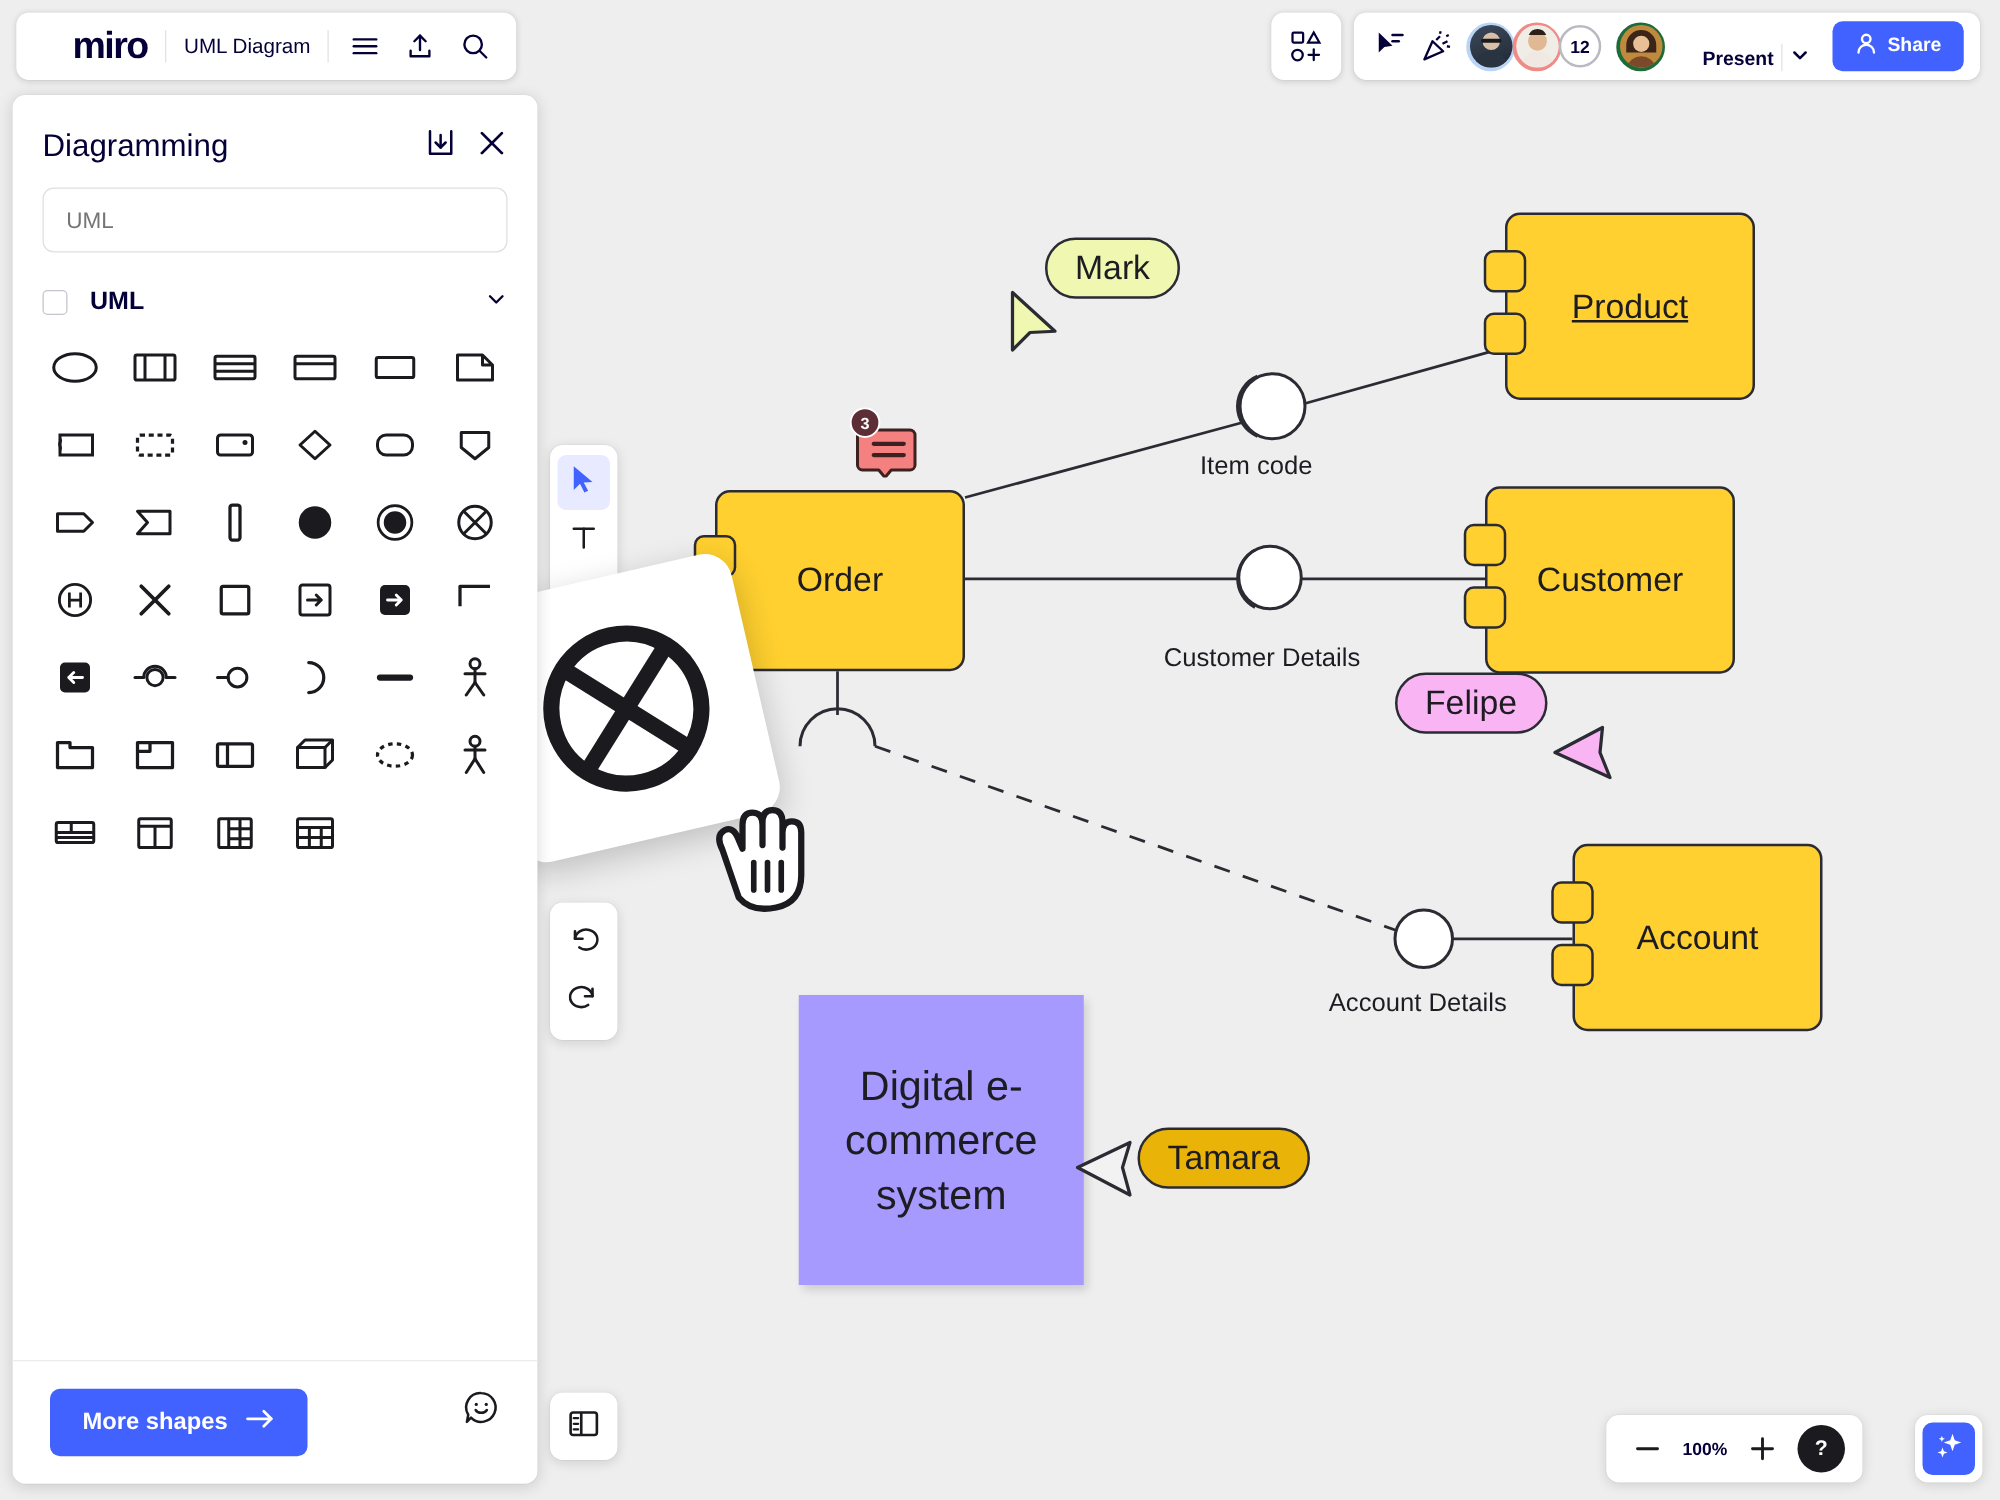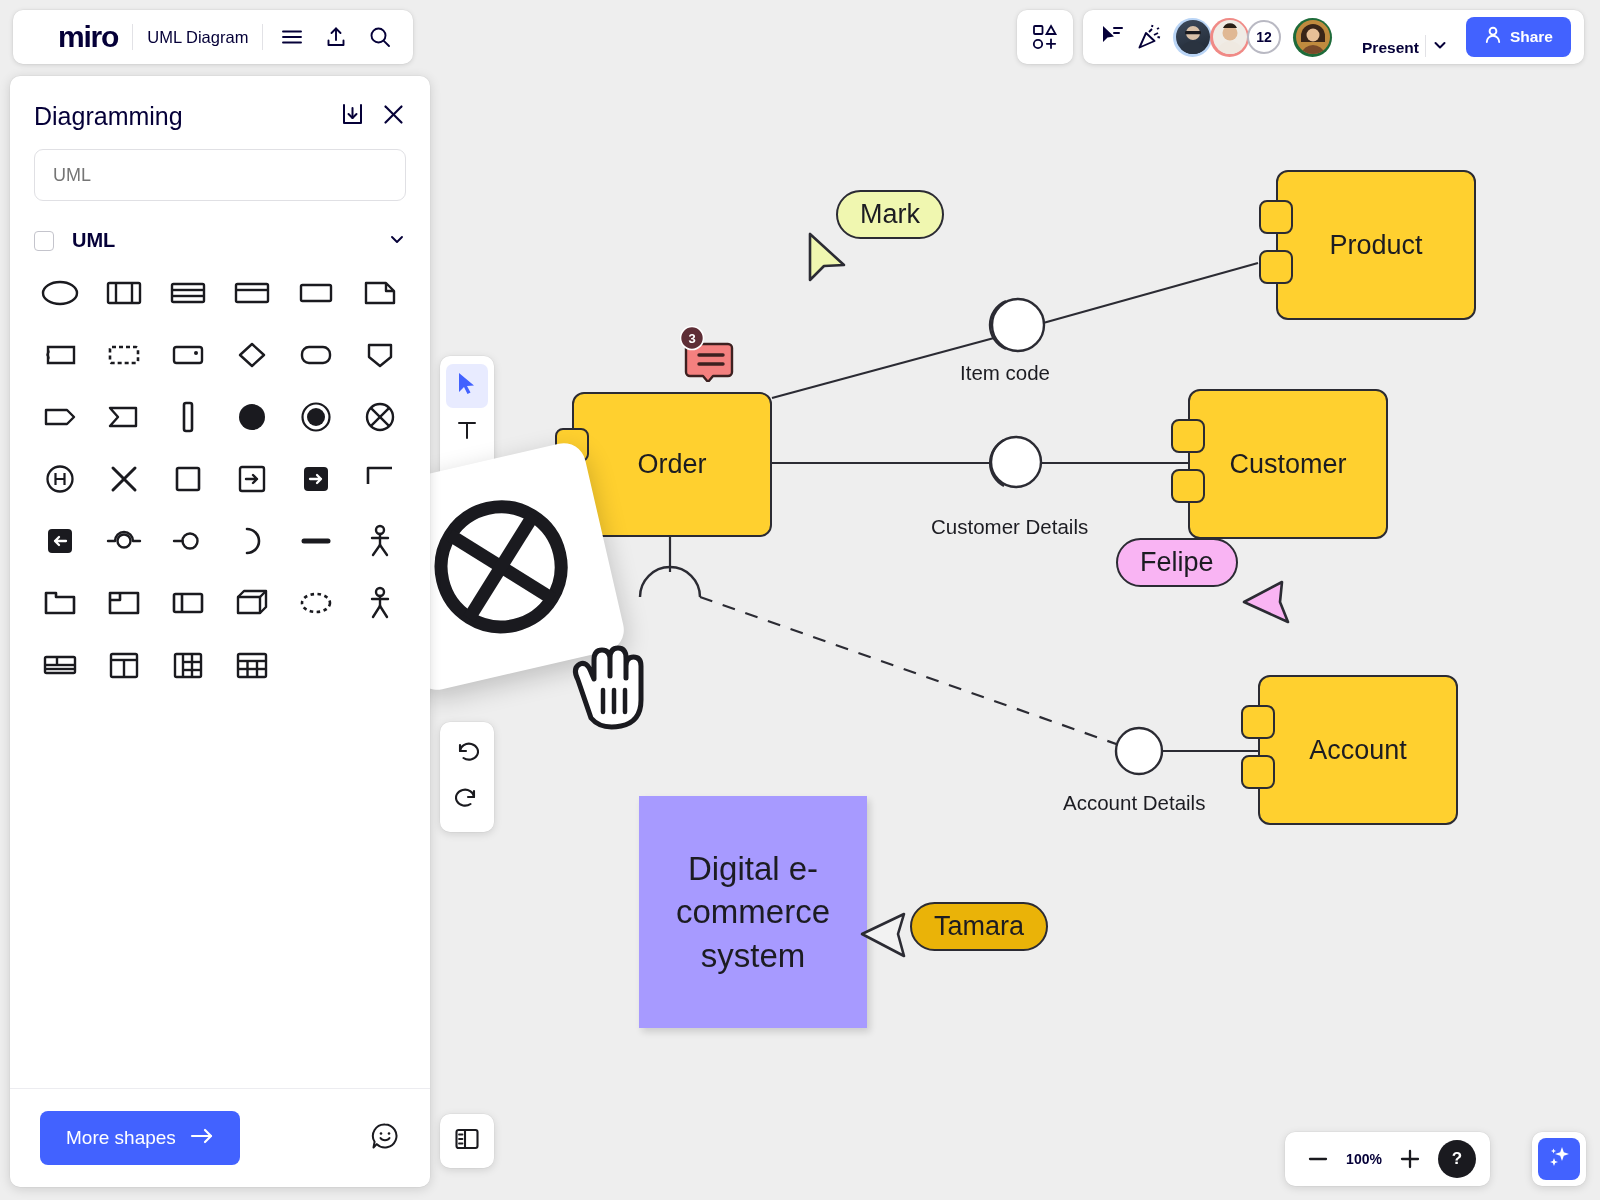--- a/index.html
+++ b/index.html
@@ -52,21 +52,21 @@
   .search-wrap { padding: 18px 24px 0 24px; }
   .search-box { width: 100%; height: 52px; border: 1px solid #e0e0e4; border-radius: 9px;
                 font-size: 18px; color: #9a9aa6; padding: 0 18px; font-family: "Liberation Sans", sans-serif;
                 background:#fff; outline: none; }
   .section-row { display: flex; align-items: center; gap: 18px; padding: 28px 24px 0 24px; }
   .chk { width: 20px; height: 20px; border: 1.6px solid #c4c4cc; border-radius: 4px; }
   .section-label { font-size: 20px; font-weight: 700; color: #050038; flex: 1; }
   .grid { display: grid; grid-template-columns: repeat(6, 1fr); padding: 16px 18px 0 18px; row-gap: 12px; }
   .gcell { height: 50px; display: flex; align-items: center; justify-content: center; border-radius: 7px; cursor: pointer; }
   .panel-spacer { flex: 1; }
-  .panel-foot { border-top: 1px solid #ececf0; padding: 22px 30px; display: flex; align-items: center; }
+  .panel-foot { border-top: 1px solid #ececf0; padding: 22px 30px; display: flex; align-items: flex-start; font-weight: bold; }
   .more-btn { background: #4262ff; color:#fff; border-radius: 8px; height: 54px; display: flex; align-items: center;
               gap: 14px; padding: 0 26px; font-size: 19px; cursor: pointer; }
   .foot-spacer { flex: 1; }
 
   
   .ltool { position: absolute; left: 440px; top: 356px; width: 54px; background: #fff; border-radius: 10px;
            box-shadow: 0 2px 9px rgba(0,0,0,.13), 0 0 0 .5px rgba(0,0,0,.05); padding: 6px 0; z-index: 12; }
   .ltool-btn { width: 42px; height: 44px; margin: 2px auto; border-radius: 7px; display: flex;
                align-items: center; justify-content: center; cursor: pointer; }
   .ltool-btn.sel { background: #e8ebff; }
@@ -137,21 +137,21 @@
       <path d="M 640 597 a 30 30 0 0 1 60 0" fill="none" stroke="#2b2b33" stroke-width="2.4"></path>
       <line x1="700" y1="597" x2="1119" y2="745" stroke="#2b2b33" stroke-width="2.2" stroke-dasharray="13 11"></line>
       <circle cx="1139" cy="751" r="23" fill="#fff" stroke="#2b2b33" stroke-width="2.4"></circle>
       <line x1="1162" y1="751" x2="1258" y2="751" stroke="#2b2b33" stroke-width="2.2"></line>
     </svg>
 
     <div class="node" style="left:572px;top:392px;width:200px;height:145px;">
       <div class="port" style="top:34px;"></div>
       <span>Order</span>
     </div>
-    <div class="node" style="left:1276px;top:170px;width:200px;height:150px;">
+    <div class="node" style="left:1204px;top:170px;width:200px;height:150px;text-decoration:underline;">
       <div class="port" style="top:28px;"></div>
       <div class="port" style="top:78px;"></div>
       <span>Product</span>
     </div>
     <div class="node" style="left:1188px;top:389px;width:200px;height:150px;">
       <div class="port" style="top:28px;"></div>
       <div class="port" style="top:78px;"></div>
       <span>Customer</span>
     </div>
     <div class="node" style="left:1258px;top:675px;width:200px;height:150px;">

